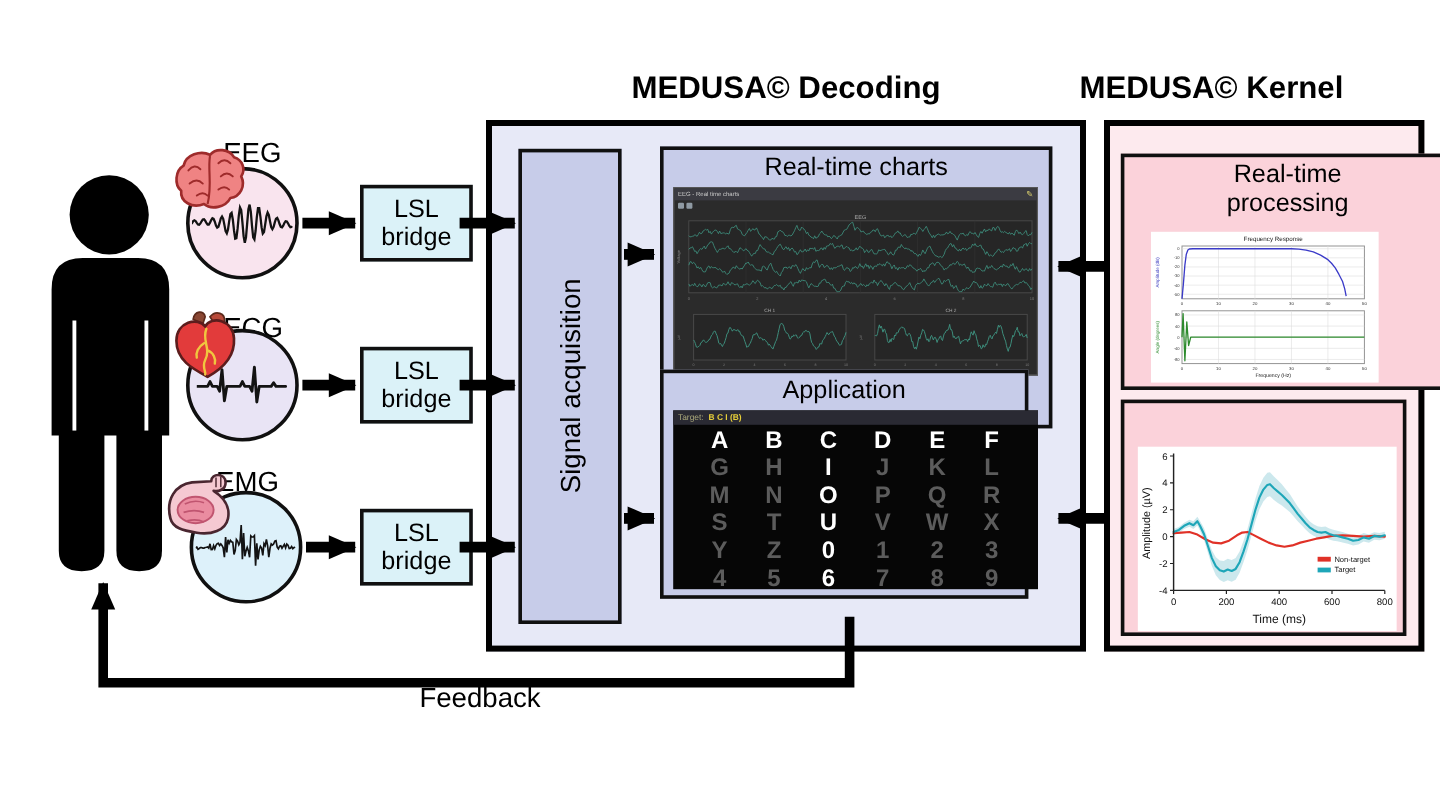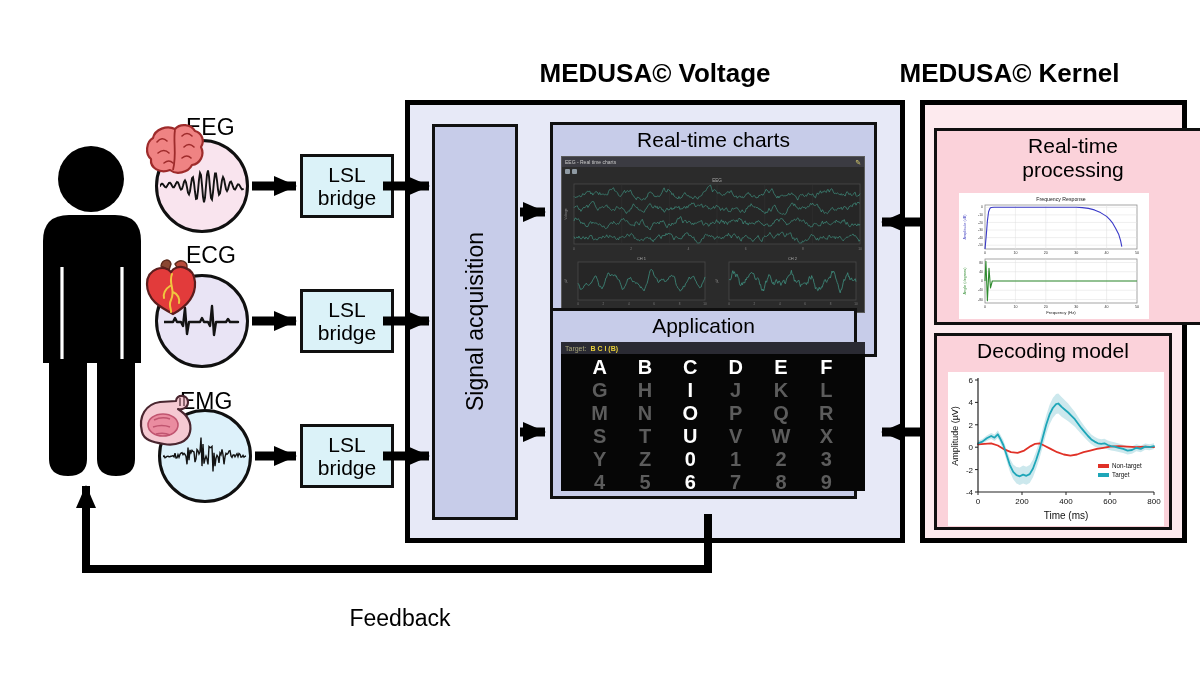--- a/index.html
+++ b/index.html
@@ -10,21 +10,21 @@
   svg{display:block}
 
   
   .sig-circle{position:absolute;width:94px;height:94px;border-radius:50%;
               border:3.5px solid #101010;display:flex;align-items:center;justify-content:center}
   #eeg-circle{left:155px;top:139px;background:#f9e4ee}
   #ecg-circle{left:155px;top:274px;background:#e9e4f5}
   #emg-circle{left:158px;top:409px;background:#ddf1fa}
   .src-label{position:absolute;font-size:23px;color:#000}
   #eeg-label{left:186px;top:114px}
-  #ecg-label{left:186px;top:242px}
+  #ecg-label{left:186px;top:260px}
   #emg-label{left:180px;top:388px}
   #brain-icon{left:144px;top:122px}
   #heart-icon{left:142px;top:256px}
   #muscle-icon{left:136px;top:392px}
   #human{left:35px;top:145px}
 
   
   .lsl{position:absolute;left:300px;width:94px;height:64px;background:#dbf2f8;
        border:3px solid #101010;display:flex;align-items:center;justify-content:center;
        text-align:center;font-size:21px;line-height:1.1}
@@ -67,21 +67,21 @@
 
   
   .kpanel{position:absolute;background:#fbd2da;border:3.5px solid #101010}
   #rtp-panel{left:934px;top:128px;width:278px;height:197px}
   #dm-panel{left:934px;top:333px;width:238px;height:197px}
   #rtp-title{max-width:150px;margin:0 auto;line-height:1.15}
   #freq-svg{position:absolute;left:22px;top:62px}
   #erp-svg{position:absolute;left:11px;top:36px}
 
   #arrows{position:absolute;left:0;top:0;pointer-events:none;z-index:20}
-  #feedback-label{left:290px;top:605px;width:220px;text-align:center;font-size:23px}
+  #feedback-label{left:290px;top:568px;width:220px;text-align:center;font-size:23px}
 </style>
 </head>
 <body>
 
 <div id="stage">
 
   <svg id="human" class="abs" width="115" height="333" viewBox="0 0 115 333">
     <circle cx="56" cy="34" r="33" fill="#000"></circle>
     <path d="M8,218 L8,96 Q8,70 34,70 L80,70 Q106,70 106,96 L106,218 Z" fill="#000"></path>
     <path d="M27,122 L27,214 M87,122 L87,214" stroke="#fff" stroke-width="3.2" fill="none"></path>
@@ -124,21 +124,21 @@
     <path d="M6,40 C2,24 10,12 24,10 L40,9 C40,2 52,2 52,10 C52,16 46,18 42,17 C50,22 56,30 54,40 C52,50 40,54 28,52 C16,50 8,48 6,40 Z" fill="#f5c9d2" stroke="#4a2630" stroke-width="2.2" stroke-linejoin="round"></path>
     <ellipse cx="27" cy="33" rx="15" ry="11" fill="#ea8ca0" stroke="#c05570" stroke-width="1.6"></ellipse>
     <path d="M18,28 q8,-4 16,-1 M17,35 q9,-3 17,0 M20,42 q8,-2 14,1" stroke="#c05570" stroke-width="1.4" fill="none"></path>
     <path d="M44,6 l0,8 M48,5 l0,9" stroke="#4a2630" stroke-width="1.2"></path>
   </svg>
 
   <div class="lsl" id="lsl-eeg">LSL bridge</div>
   <div class="lsl" id="lsl-ecg">LSL bridge</div>
   <div class="lsl" id="lsl-emg">LSL bridge</div>
 
-  <div class="big-title" id="platform-title">MEDUSA© Voltage</div>
+  <div class="big-title" id="platform-title">MEDUSA© Decoding</div>
   <div class="abs" id="platform-box"></div>
 
   <div class="abs" id="sa-box">
     <div id="sa-label">Signal acquisition</div>
   </div>
 
   <div class="panel" id="rtc-panel">
     <div class="panel-title" id="rtc-title">Real-time charts</div>
     <div id="rtc-window">
       <div id="rtc-titlebar">
@@ -302,21 +302,20 @@
         <text x="24" y="98.46315789473685" font-size="3.4" fill="#333" text-anchor="end" font-family="&quot;Liberation Sans&quot;,sans-serif">-40</text>
         <line x1="26" y1="106.52631578947368" x2="178" y2="106.52631578947368" stroke="#dedede" stroke-width="0.5"></line>
         <text x="24" y="107.72631578947369" font-size="3.4" fill="#333" text-anchor="end" font-family="&quot;Liberation Sans&quot;,sans-serif">-80</text>
         <text x="0" y="0" font-size="3.8" fill="#2e8b2e" text-anchor="middle" font-family="&quot;Liberation Sans&quot;,sans-serif" transform="translate(7,88) rotate(-90)">Angle (degrees)</text>
         <path d="M26.0,88.0L26.9,68.3L28.4,107.7L30.0,75.3L31.5,94.9L33.3,88.0L56.4,88.0L102.0,88.0L178.0,88.0" fill="none" stroke="#2e8b2e" stroke-width="1.1" stroke-linejoin="round"></path>
         <text x="102" y="121" font-size="4.3" fill="#1a1a1a" text-anchor="middle" font-family="&quot;Liberation Sans&quot;,sans-serif">Frequency (Hz)</text>
       </svg>
   </div>
 
   <div class="kpanel" id="dm-panel">
-    <div class="panel-title" id="dm-title">Decoding model</div>
     <svg id="erp-svg" width="216" height="154" viewBox="0 0 216 154">
         <rect x="0" y="0" width="216" height="154" fill="#ffffff"></rect>
         <polygon points="30.0,68.8 34.4,67.1 38.8,63.6 43.2,61.1 46.5,62.4 49.8,58.6 52.0,62.1 55.3,68.1 58.6,77.4 61.9,86.5 65.2,92.4 68.5,95.0 71.8,95.6 75.1,93.6 78.4,94.7 81.7,93.1 85.0,87.6 88.3,78.7 91.6,68.6 94.9,56.1 98.2,43.5 101.5,33.0 104.8,26.1 108.1,22.0 110.3,21.5 113.6,25.1 116.9,28.3 120.2,31.6 123.5,35.7 126.8,39.7 130.1,44.9 133.4,50.0 136.7,54.4 140.0,58.7 143.3,62.4 146.6,64.8 149.9,66.6 153.2,67.2 156.5,66.7 159.8,68.4 163.1,69.5 166.4,70.2 170.8,71.4 175.2,72.7 179.6,74.5 184.0,74.2 188.4,72.2 192.8,73.5 197.2,71.5 201.6,72.2 206.0,71.2 206.0,76.9 201.6,78.2 197.2,77.8 192.8,80.2 188.4,79.3 184.0,81.8 179.6,82.6 175.2,81.1 170.8,80.1 166.4,79.1 163.1,78.6 159.8,77.5 156.5,75.9 153.2,76.5 149.9,76.0 146.6,74.4 143.3,72.3 140.0,69.3 136.7,65.7 133.4,62.3 130.1,58.5 126.8,54.7 123.5,52.0 120.2,49.3 116.9,47.1 113.6,44.7 110.3,41.6 108.1,42.1 104.8,45.9 101.5,52.4 98.2,62.1 94.9,74.2 91.6,86.3 88.3,96.3 85.0,105.3 81.7,111.1 78.4,112.8 75.1,111.6 71.8,113.0 68.5,111.4 65.2,107.3 61.9,99.7 58.6,88.7 55.3,77.8 52.0,70.3 49.8,66.0 46.5,68.9 43.2,66.9 38.8,68.9 34.4,72.1 30.0,73.8 " fill="#8ecdd6" opacity="0.45"></polygon>
         <path d="M30.0,72.4L36.6,71.8L43.2,71.3L49.8,73.5L56.4,77.4L63.0,80.2L69.6,80.8L76.2,78.6L82.8,74.1L87.2,71.8L91.6,71.3L96.0,73.5L102.6,76.9L109.2,80.2L115.8,82.5L122.4,83.6L129.0,82.5L135.6,80.2L142.2,78.6L148.8,76.9L155.4,75.8L162.0,74.6L170.8,74.1L179.6,74.6L188.4,75.2L197.2,74.6L206.0,75.2" fill="none" stroke="#e03127" stroke-width="1.8" stroke-linejoin="round" stroke-linecap="round"></path>
         <path d="M30.0,71.3L34.4,69.6L38.8,66.2L43.2,64.0L46.5,65.7L49.8,62.3L52.0,66.2L55.3,73.0L58.6,83.0L61.9,93.1L65.2,99.8L68.5,103.2L71.8,104.3L75.1,102.6L78.4,103.8L81.7,102.1L85.0,96.5L88.3,87.5L91.6,77.4L94.9,65.1L98.2,52.8L101.5,42.7L104.8,36.0L108.1,32.1L110.3,31.5L113.6,34.9L116.9,37.7L120.2,40.5L123.5,43.8L126.8,47.2L130.1,51.7L133.4,56.2L136.7,60.1L140.0,64.0L143.3,67.4L146.6,69.6L149.9,71.3L153.2,71.8L156.5,71.3L159.8,73.0L163.1,74.1L166.4,74.6L170.8,75.8L175.2,76.9L179.6,78.6L184.0,78.0L188.4,75.8L192.8,76.9L197.2,74.6L201.6,75.2L206.0,74.1" fill="none" stroke="#1ea6b8" stroke-width="1.8" stroke-linejoin="round" stroke-linecap="round"></path>
         <line x1="30" y1="6" x2="30" y2="120" stroke="#222" stroke-width="1.2"></line>
         <line x1="30" y1="120" x2="206" y2="120" stroke="#222" stroke-width="1.2"></line>
         <line x1="27" y1="120" x2="30" y2="120" stroke="#222" stroke-width="1"></line>
         <text x="25" y="123" font-size="8" fill="#111" text-anchor="end" font-family="&quot;Liberation Sans&quot;,sans-serif">-4</text>
         <line x1="27" y1="97.60000000000001" x2="30" y2="97.60000000000001" stroke="#222" stroke-width="1"></line>

